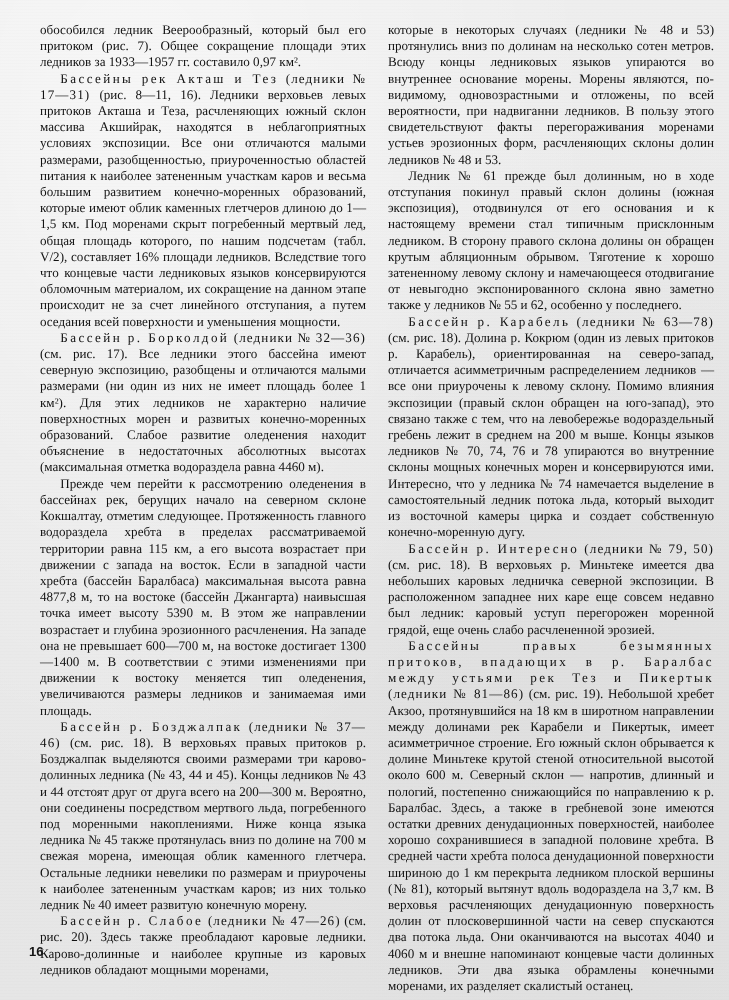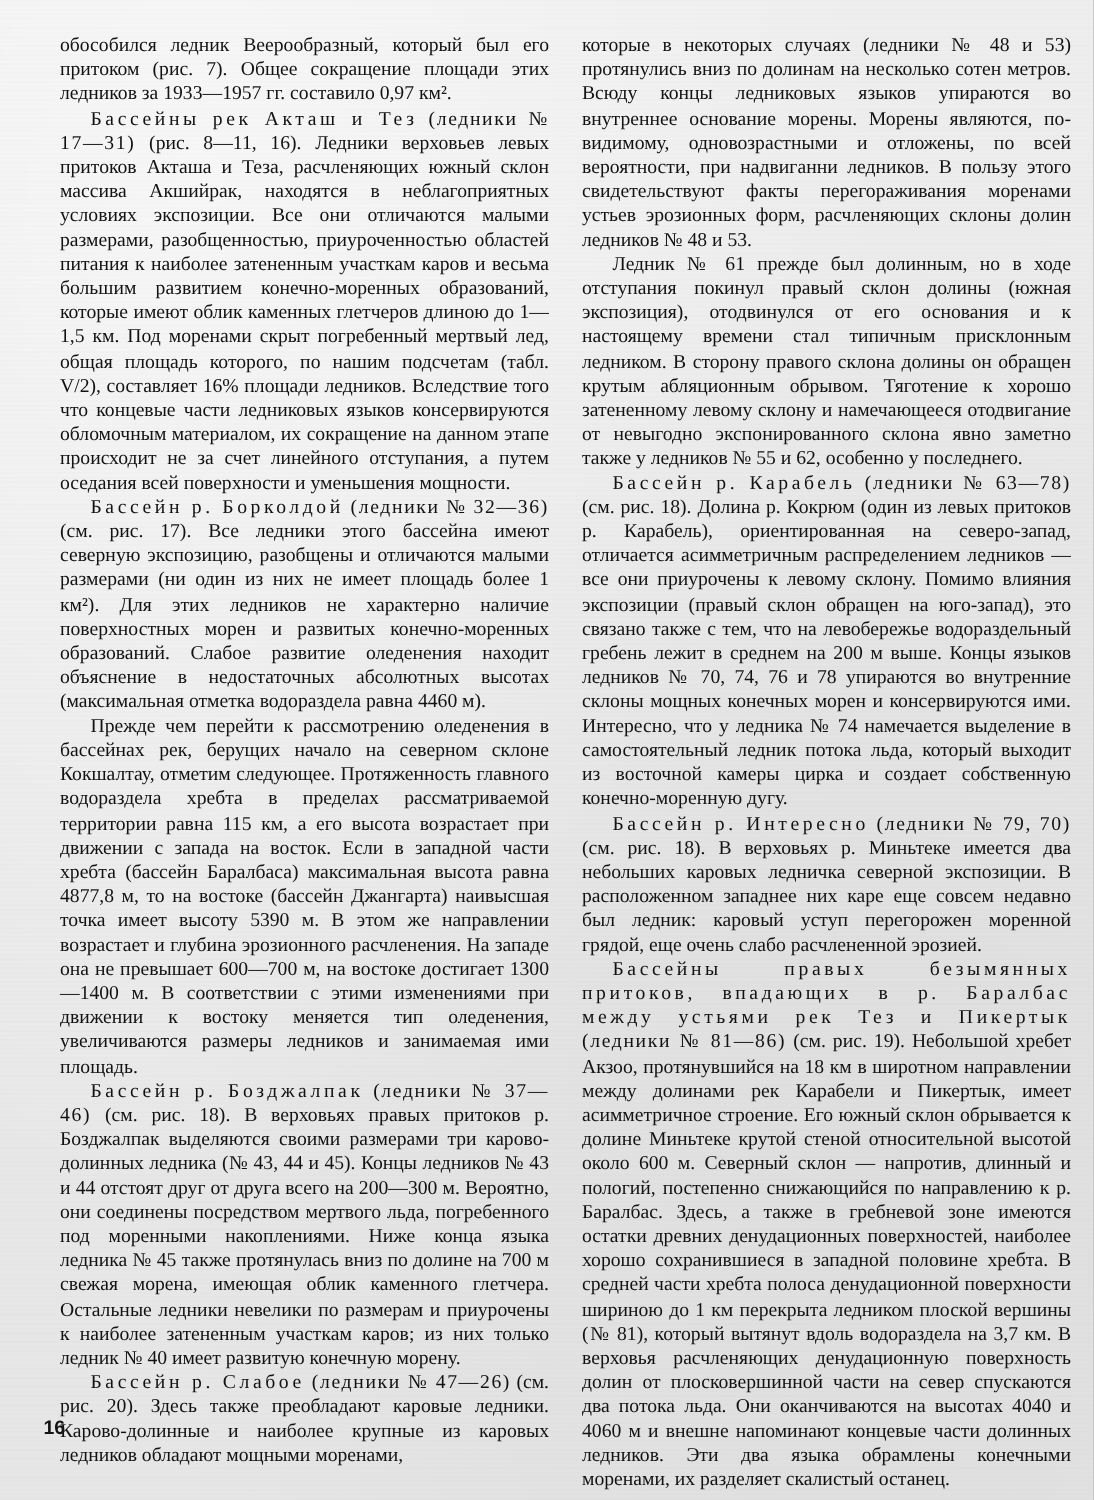--- a/index.html
+++ b/index.html
@@ -87,21 +87,21 @@
         <p class="indent"><span class="sp">Бассейн р. Борколдой</span><span class="sp-tight"> (ледники № 32—36)</span><span> (см. рис. 17). Все ледники этого бассейна имеют северную экспозицию, разобщены и отличаются малыми размерами (ни один из них не имеет площадь более 1 км²). Для этих ледников не характерно наличие поверхностных морен и развитых конечно-моренных образований. Слабое развитие оледенения находит объяснение в недостаточных абсолютных высотах (максимальная отметка водораздела равна 4460 м).</span></p>
         <p class="indent"><span>Прежде чем перейти к рассмотрению оледенения в бассейнах рек, берущих начало на северном склоне Кокшалтау, отметим следующее. Протяженность главного водораздела хребта в пределах рассматриваемой территории равна 115 км, а его высота возрастает при движении с запада на восток. Если в западной части хребта (бассейн Баралбаса) максимальная высота равна 4877,8 м, то на востоке (бассейн Джангарта) наивысшая точка имеет высоту 5390 м. В этом же направлении возрастает и глубина эрозионного расчленения. На западе она не превышает 600—700 м, на востоке достигает 1300—1400 м. В соответствии с этими изменениями при движении к востоку меняется тип оледенения, увеличиваются размеры ледников и занимаемая ими площадь.</span></p>
         <p class="indent"><span class="sp">Бассейн р. Бозджалпак</span><span class="sp-tight"> (ледники № 37—46)</span><span> (см. рис. 18). В верховьях правых притоков р. Бозджалпак выделяются своими размерами три карово-долинных ледника (№ 43, 44 и 45). Концы ледников № 43 и 44 отстоят друг от друга всего на 200—300 м. Вероятно, они соединены посредством мертвого льда, погребенного под моренными накоплениями. Ниже конца языка ледника № 45 также протянулась вниз по долине на 700 м свежая морена, имеющая облик каменного глетчера. Остальные ледники невелики по размерам и приурочены к наиболее затененным участкам каров; из них только ледник № 40 имеет развитую конечную морену.</span></p>
         <p class="indent"><span class="sp">Бассейн р. Слабое</span><span class="sp-tight"> (ледники № 47—26)</span><span> (см. рис. 20). Здесь также преобладают каровые ледники. Карово-долинные и наиболее крупные из каровых ледников обладают мощными моренами,</span></p>
       </div>
 
     <div class="col" id="right-col">
         <p class=""><span>которые в некоторых случаях (ледники № 48 и 53) протянулись вниз по долинам на несколько сотен метров. Всюду концы ледниковых языков упираются во внутреннее основание морены. Морены являются, по-видимому, одновозрастными и отложены, по всей вероятности, при надвиганни ледников. В пользу этого свидетельствуют факты перегораживания моренами устьев эрозионных форм, расчленяющих склоны долин ледников № 48 и 53.</span></p>
         <p class="indent"><span>Ледник № 61 прежде был долинным, но в ходе отступания покинул правый склон долины (южная экспозиция), отодвинулся от его основания и к настоящему времени стал типичным присклонным ледником. В сторону правого склона долины он обращен крутым абляционным обрывом. Тяготение к хорошо затененному левому склону и намечающееся отодвигание от невыгодно экспонированного склона явно заметно также у ледников № 55 и 62, особенно у последнего.</span></p>
         <p class="indent"><span class="sp">Бассейн р. Карабель</span><span class="sp-tight"> (ледники № 63—78)</span><span> (см. рис. 18). Долина р. Кокрюм (один из левых притоков р. Карабель), ориентированная на северо-запад, отличается асимметричным распределением ледников — все они приурочены к левому склону. Помимо влияния экспозиции (правый склон обращен на юго-запад), это связано также с тем, что на левобережье водораздельный гребень лежит в среднем на 200 м выше. Концы языков ледников № 70, 74, 76 и 78 упираются во внутренние склоны мощных конечных морен и консервируются ими. Интересно, что у ледника № 74 намечается выделение в самостоятельный ледник потока льда, который выходит из восточной камеры цирка и создает собственную конечно-моренную дугу.</span></p>
-        <p class="indent"><span class="sp">Бассейн р. Интересно</span><span class="sp-tight"> (ледники № 79, 70)</span><span> (см. рис. 18). В верховьях р. Миньтеке имеется два небольших каровых ледничка северной экспозиции. В расположенном западнее них каре еще совсем недавно был ледник: каровый уступ перегорожен моренной грядой, еще очень слабо расчлененной эрозией.</span></p>
+        <p class="indent"><span class="sp">Бассейн р. Интересно</span><span class="sp-tight"> (ледники № 79, 50)</span><span> (см. рис. 18). В верховьях р. Миньтеке имеется два небольших каровых ледничка северной экспозиции. В расположенном западнее них каре еще совсем недавно был ледник: каровый уступ перегорожен моренной грядой, еще очень слабо расчлененной эрозией.</span></p>
         <p class="indent"><span class="sp">Бассейны правых безымянных притоков, впадающих в р. Баралбас между устьями рек Тез и Пикертык</span><span class="sp-tight"> (ледники № 81—86)</span><span> (см. рис. 19). Небольшой хребет Акзоо, протянувшийся на 18 км в широтном направлении между долинами рек Карабели и Пикертык, имеет асимметричное строение. Его южный склон обрывается к долине Миньтеке крутой стеной относительной высотой около 600 м. Северный склон — напротив, длинный и пологий, постепенно снижающийся по направлению к р. Баралбас. Здесь, а также в гребневой зоне имеются остатки древних денудационных поверхностей, наиболее хорошо сохранившиеся в западной половине хребта. В средней части хребта полоса денудационной поверхности шириною до 1 км перекрыта ледником плоской вершины (№ 81), который вытянут вдоль водораздела на 3,7 км. В верховья расчленяющих денудационную поверхность долин от плосковершинной части на север спускаются два потока льда. Они оканчиваются на высотах 4040 и 4060 м и внешне напоминают концевые части долинных ледников. Эти два языка обрамлены конечными моренами, их разделяет скалистый останец.</span></p>
       </div>
 
   </div>
 
   <div class="folio">16</div>
 
   <div class="grain"></div>
 
 </div>

